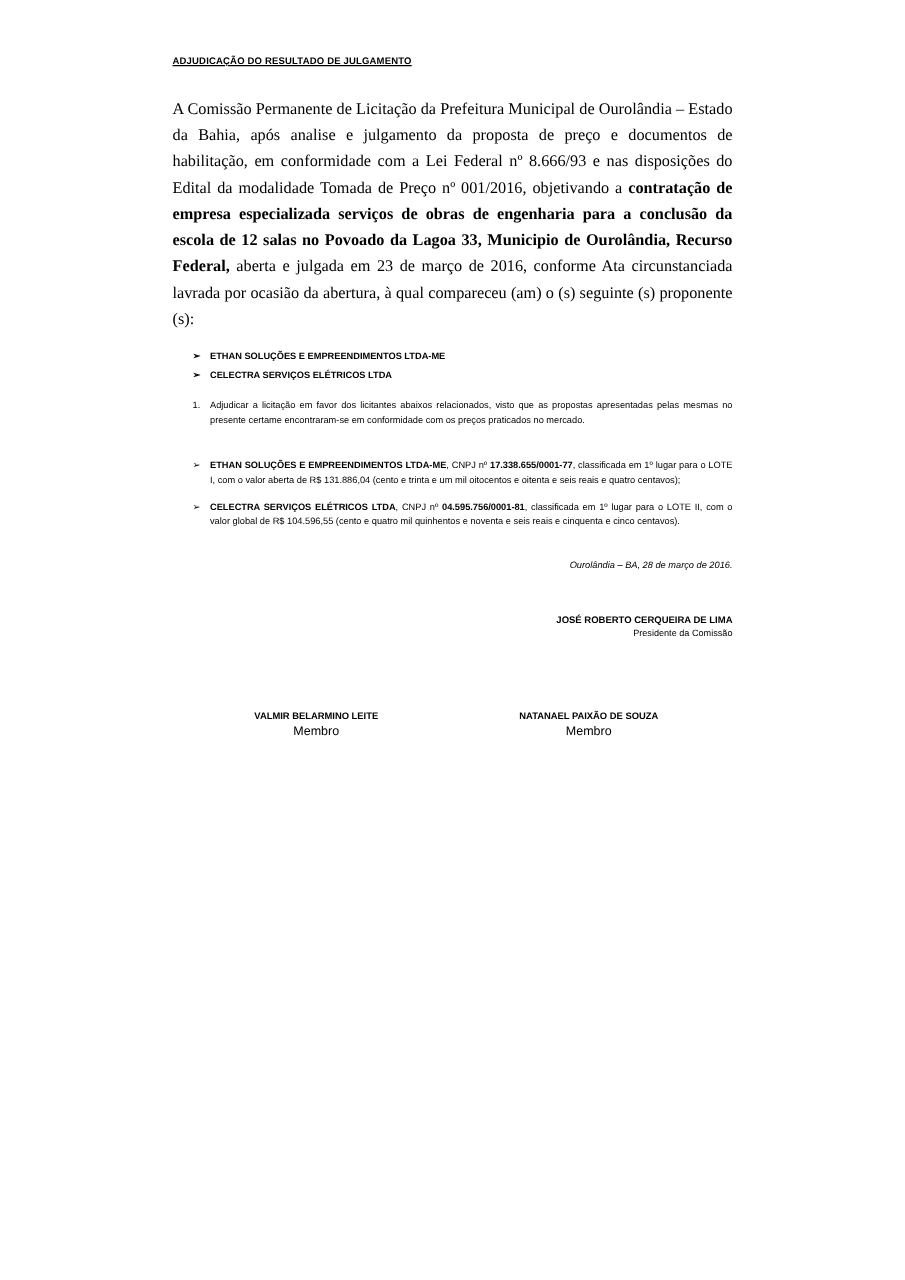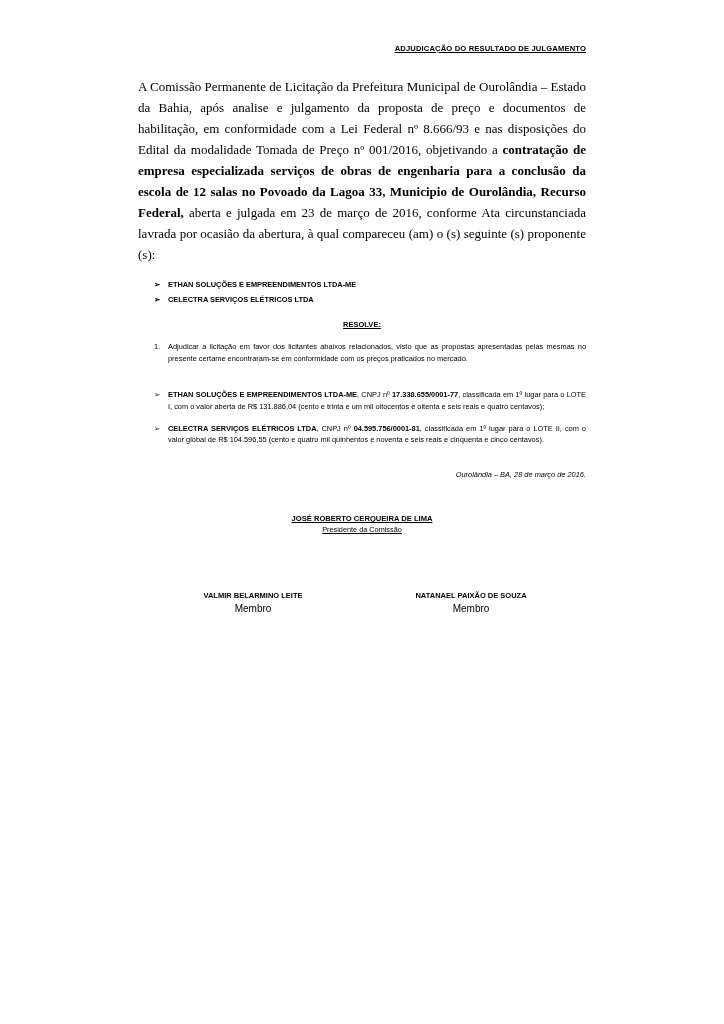--- a/index.html
+++ b/index.html
@@ -21,21 +21,21 @@
     background: #ffffff;
     box-sizing: border-box;
     padding: 40px 0 0 0;
   }
   .content {
     width: 448px;
     margin: 0 auto;
     padding-top: 4px;
   }
   .doc-title {
-    text-align: right;
+    text-align: left;
     font-size: 7.6px;
     font-weight: bold;
     text-decoration: underline;
     letter-spacing: 0.15px;
     margin: 0 0 22px 0;
     line-height: 1.3;
   }
   p.body-text {
     font-size: 13px;
     line-height: 1.62;
@@ -111,23 +111,22 @@
     margin: 14px 0 0 0;
   }
   .place-date {
     font-size: 7.4px;
     text-align: right;
     margin: 24px 0 0 0;
     font-style: italic;
   }
 
   .signature-block {
-    text-align: center;
+    text-align: right;
     margin-top: 34px;
-    text-decoration: underline;
   }
   .signature-block .sig-name {
     font-size: 7.6px;
     font-weight: bold;
     line-height: 1.5;
   }
   .signature-block .sig-role {
     font-size: 7.3px;
     line-height: 1.5;
   }
@@ -166,21 +165,20 @@
       <li class="strong">
         <span class="marker">➢</span>
         <span>ETHAN SOLUÇÕES E EMPREENDIMENTOS LTDA-ME</span>
       </li>
       <li class="strong">
         <span class="marker">➢</span>
         <span>CELECTRA SERVIÇOS ELÉTRICOS LTDA</span>
       </li>
     </ul>
 
-    <div class="resolve">RESOLVE:</div>
 
     <ol class="num-list">
       <li>Adjudicar a licitação em favor dos licitantes abaixos relacionados, visto que as propostas apresentadas pelas mesmas no presente certame encontraram-se em conformidade com os preços praticados no mercado.</li>
     </ol>
 
     <ul class="arrow-list">
       <li class="spaced">
         <span class="marker">➢</span>
         <span class="name">ETHAN SOLUÇÕES E EMPREENDIMENTOS LTDA-ME</span><span>, CNPJ nº </span><b>17.338.655/0001-77</b><span>, classificada em 1º lugar para o LOTE I, com o valor aberta de R$ 131.886,04 (cento e trinta e um mil oitocentos e oitenta e seis reais e quatro centavos);</span>
       </li>

